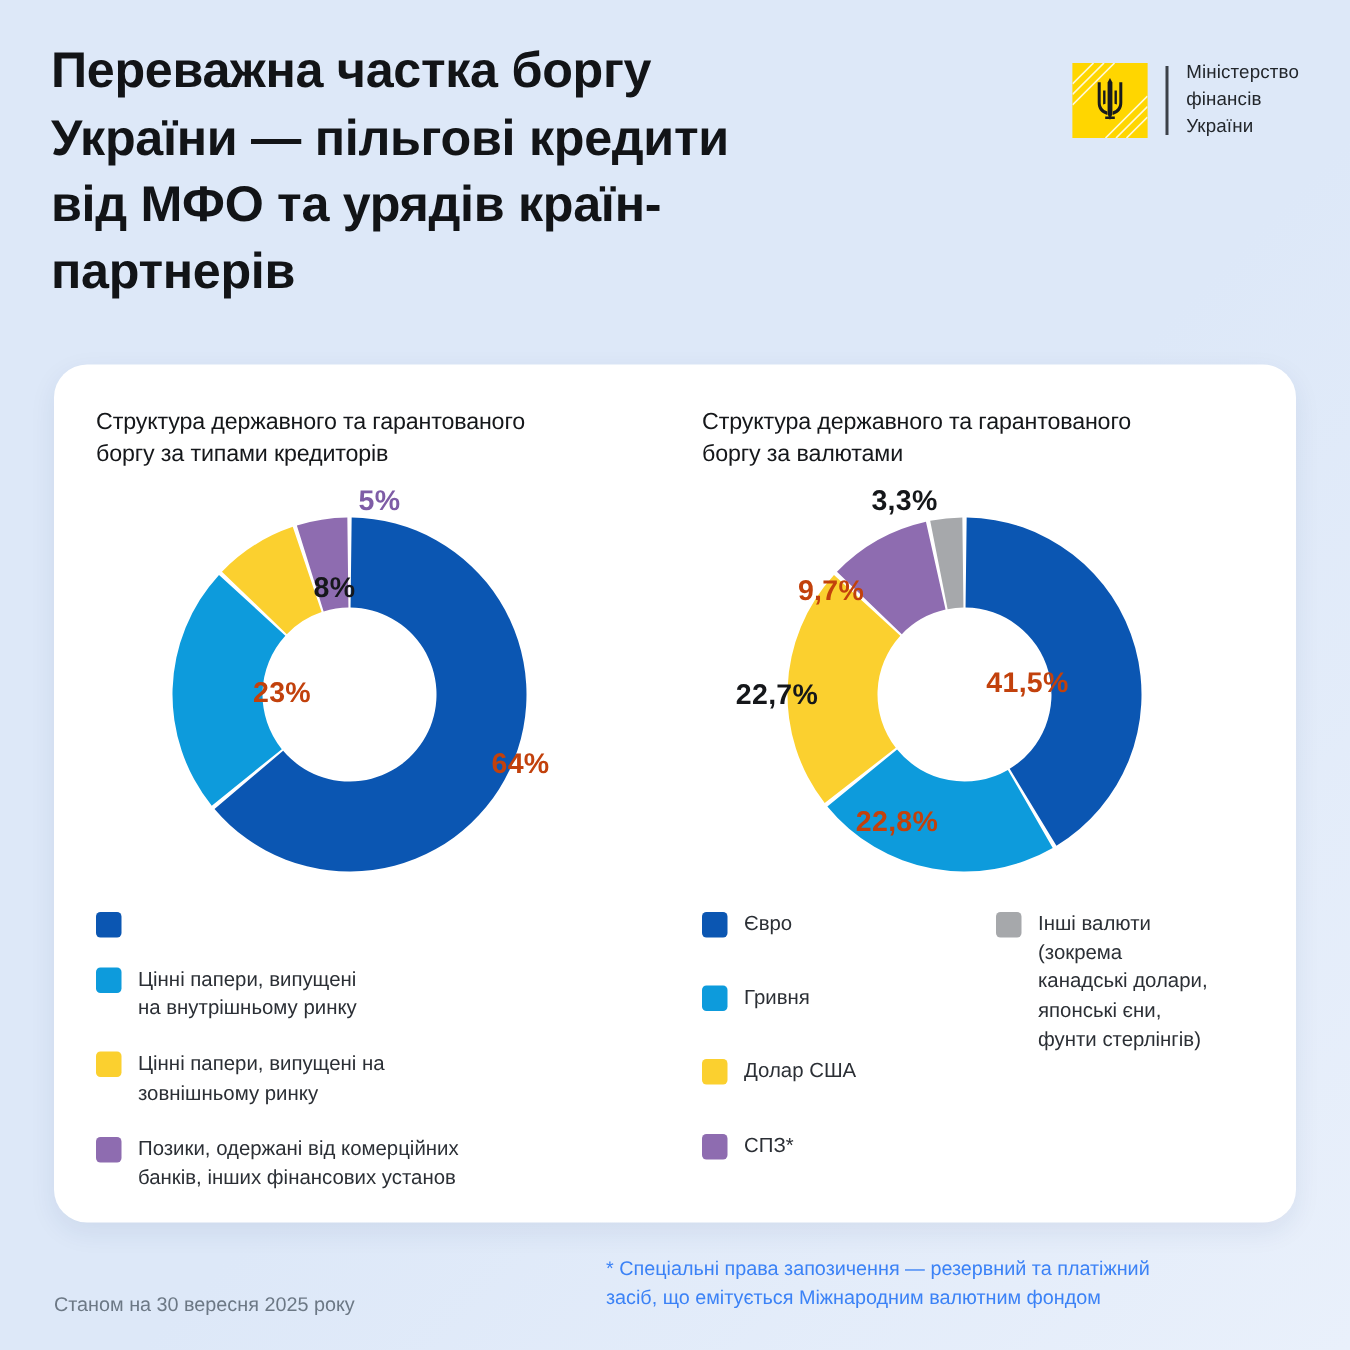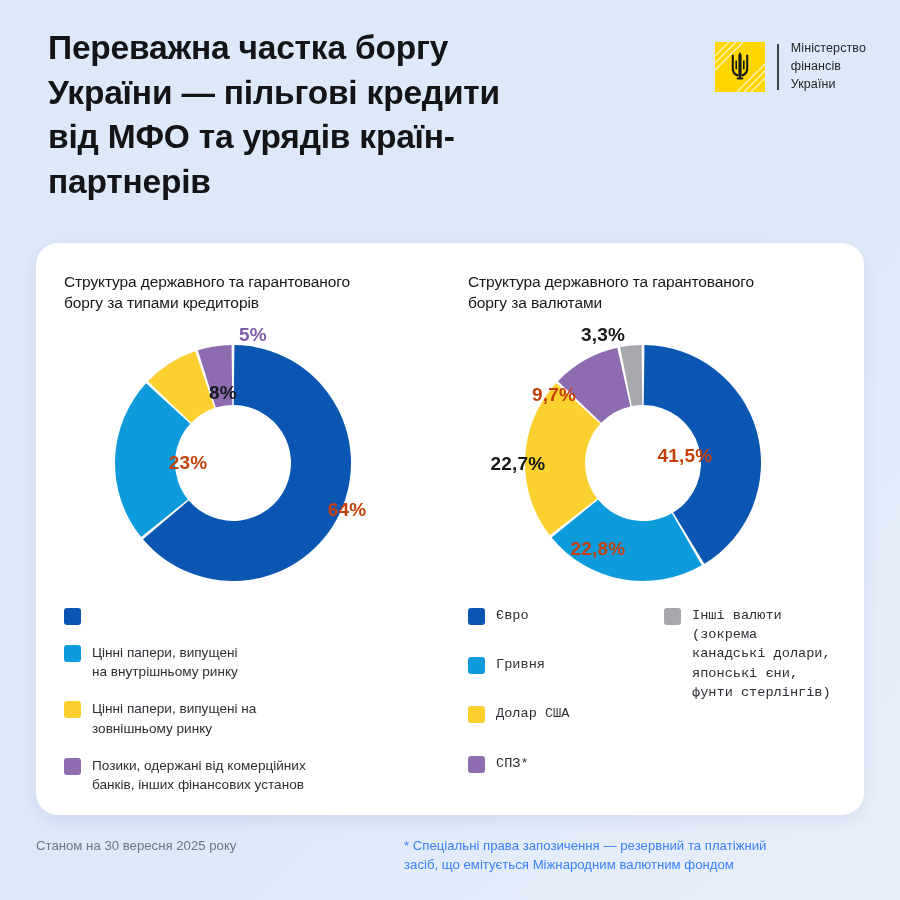--- a/index.html
+++ b/index.html
@@ -15,21 +15,21 @@
     color: #15171a;
     overflow: hidden;
     position: relative;
   }
 
   
   .header {
     display: flex;
     align-items: flex-start;
     justify-content: space-between;
-    padding: 26px 34px 0 48px;
+    padding: 26px 34px 0 34px;
     box-sizing: border-box;
   }
   .title {
     font-size: 33.5px;
     font-weight: 700;
     line-height: 1.33;
     letter-spacing: -0.2px;
     max-width: 620px;
     margin: 0;
     color: #121417;
@@ -117,21 +117,21 @@
   .donut-label.outside-purple { color: #7e5ca6; }
 
   
   .legend {
     margin-top: 2px;
   }
   .legend-cols {
     display: flex;
     gap: 14px;
   }
-  .legend-col { flex: 1 1 0; font-family: Liberation Mono, monospace; }
+  .legend-col { flex: 1 1 0; }
   .legend-item {
     display: flex;
     align-items: flex-start;
     gap: 11px;
     margin-bottom: 18px;
   }
   .legend-item.tall { margin-bottom: 30px; }
   .swatch {
     width: 17px;
     height: 17px;
@@ -152,20 +152,21 @@
     left: 36px;
     top: 836px;
     width: 828px;
     display: flex;
   }
   .footer-left {
     width: 368px;
     font-size: 13.2px;
     color: #6c7885;
     line-height: 1.45;
+    margin-top: 24px;
   }
   .footer-right {
     flex: 1;
     font-size: 13.2px;
     color: #3b82f6;
     line-height: 1.45;
     white-space: pre-line;
   }
 </style>
 </head>

